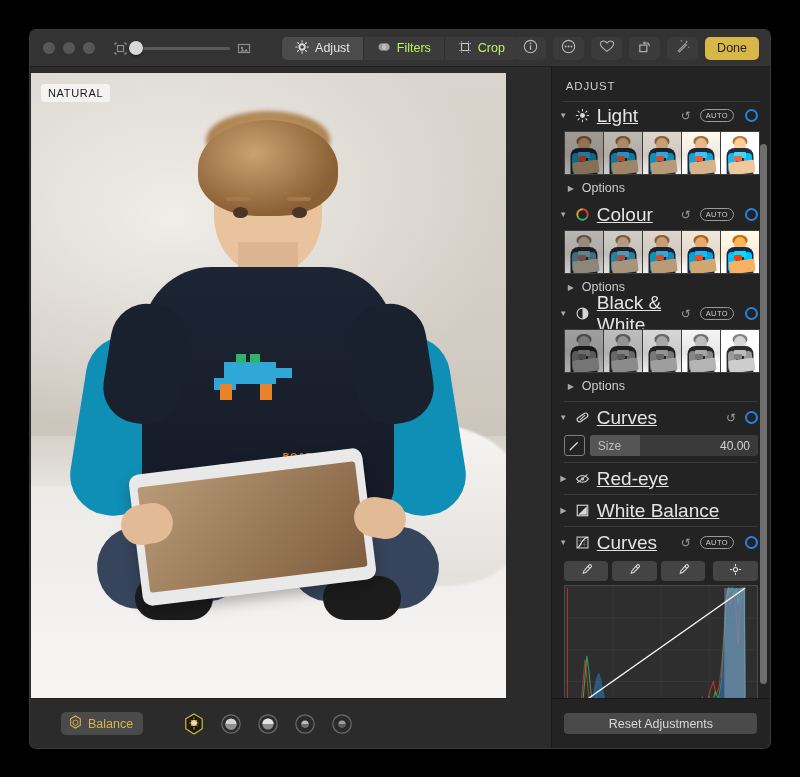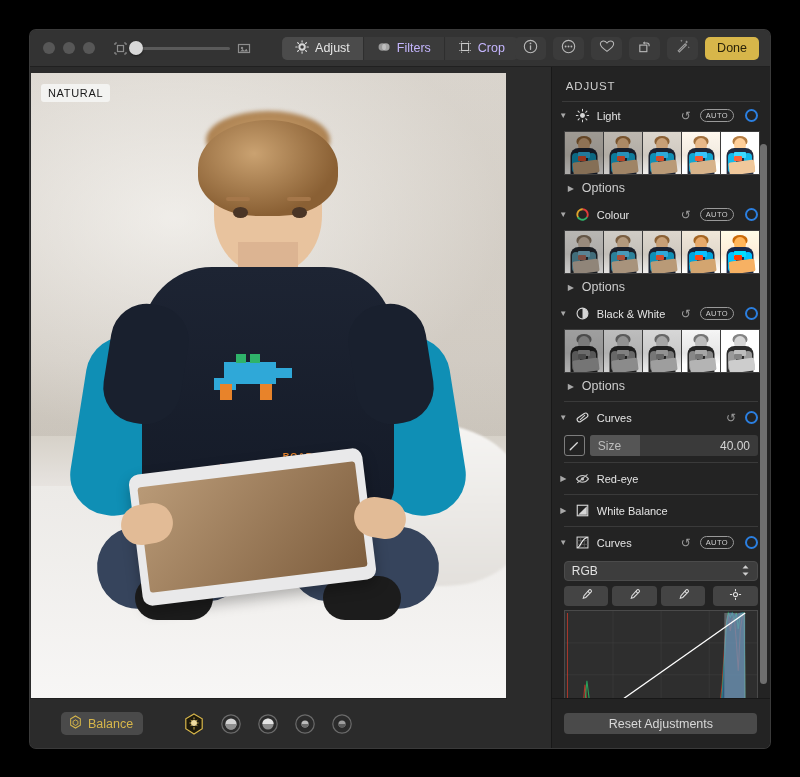--- a/index.html
+++ b/index.html
@@ -26,21 +26,21 @@
   .zs-knob { position:absolute; left:-5px; top:-5.5px; width:14px; height:14px;
              border-radius:50%; background:#d8d8d8; box-shadow:0 1px 2px rgba(0,0,0,.5); }
 
   .segmented {
     position:absolute; left:50%; transform:translateX(-50%);
     display:flex; background:#3b3b3b; border-radius:5px; overflow:hidden;
     height:23px; align-items:stretch;
   }
   .seg {
     display:flex; align-items:center; gap:6px; padding:0 13px;
-    font-size:12.5px; color:#c4b5fd; border-right:1px solid #2e2e2e; cursor:default;
+    font-size:12.5px; color:#bef264; border-right:1px solid #2e2e2e; cursor:default;
   }
   .seg:last-child { border-right:none;justify-content:space-between; }
   .seg.active { background:#4b4b4b; color:#e6e6e6; }
 
   .tb-right { position:absolute; right:11px; display:flex; align-items:center; gap:7px; }
   .tb-btn {
     width:31px; height:23px; background:#3b3b3b; border-radius:5px;
     display:flex; align-items:center; justify-content:center; color:#b8b8b8;
   }
   .done-btn {
@@ -153,21 +153,21 @@
     font-size:11.5px; letter-spacing:.8px; color:#cfcfcf; padding:13px 0 9px 14px;
   }
   .panel-rule { height:1px; background:#3a3a3a; margin:0 10px; }
   .scroll-area { position:relative; height:612px; padding:0 0 0 0; }
 
   .sec-head {
     display:flex; align-items:center; height:27px; padding:0 12px 0 7px; gap:6px;
   }
   .tri { width:9px; color:#a8a8a8; font-size:8px; display:flex; justify-content:center; }
   .sec-icon { width:17px; display:flex; align-items:center; justify-content:center; color:#d6d6d6; }
-  .sec-name { flex:1; font-size:11px; color:#e4e4e4; }
+  .sec-name { flex:1; font-size:19px; color:#e4e4e4;text-decoration:underline; }
   .reset-arrow { color:#9a9a9a; font-size:12px; margin-right:3px; }
   .auto-badge {
     border:1px solid #9a9a9a; border-radius:8px; font-size:7.5px; color:#cfcfcf;
     padding:1px 5px; letter-spacing:.4px; margin-right:5px;
   }
   .toggle-ring { width:13px; height:13px; border:2px solid #2b7fe0; border-radius:50%; }
 
   .thumbs { display:flex; margin:2px 10px 0 12px; height:44px; position:relative;
             border:1px solid #3d3d3d; }
   .thumb { flex:1; position:relative; overflow:hidden; border-right:1px solid #3d3d3d; }
@@ -809,29 +809,20 @@
                 <path d="M6.1 2.2v11.6M9.9 2.2v11.6M2.2 6.1h11.6M2.2 9.9h11.6" stroke="#6e6e6e" stroke-width=".7"></path>
                 <path d="M2.6 13.4C6 13.4 7 3 13.4 2.6" fill="none" stroke="#ffffff" stroke-width="1.1"></path>
               </svg>
           </span>
           <span class="sec-name">Curves</span>
           <span class="reset-arrow">↺</span>
           <span class="auto-badge">AUTO</span>
           <span class="toggle-ring"></span>
         </div>
 
-        <div class="curv-select">
-          <span>RGB</span>
-          <span class="chev">
-            <svg width="9" height="13" viewBox="0 0 9 13">
-                <path d="M4.5 1.2l3 3.2h-6z" fill="#d0d0d0"></path>
-                <path d="M4.5 11.8l3-3.2h-6z" fill="#d0d0d0"></path>
-              </svg>
-          </span>
-        </div>
 
         <div class="dropper-row">
           <div class="dropper">
             <span>
               <svg width="13" height="13" viewBox="0 0 14 14">
                   <path d="M9.6 2.2a1.6 1.6 0 012.3 2.3L6.2 10.2 3.5 11l.8-2.7z" fill="none" stroke="#e0e0e0" stroke-width="1.1"></path>
                   <path d="M8.6 3.6l1.8 1.8" stroke="#e0e0e0" stroke-width="1.1"></path>
                 </svg>
             </span>
           </div>

